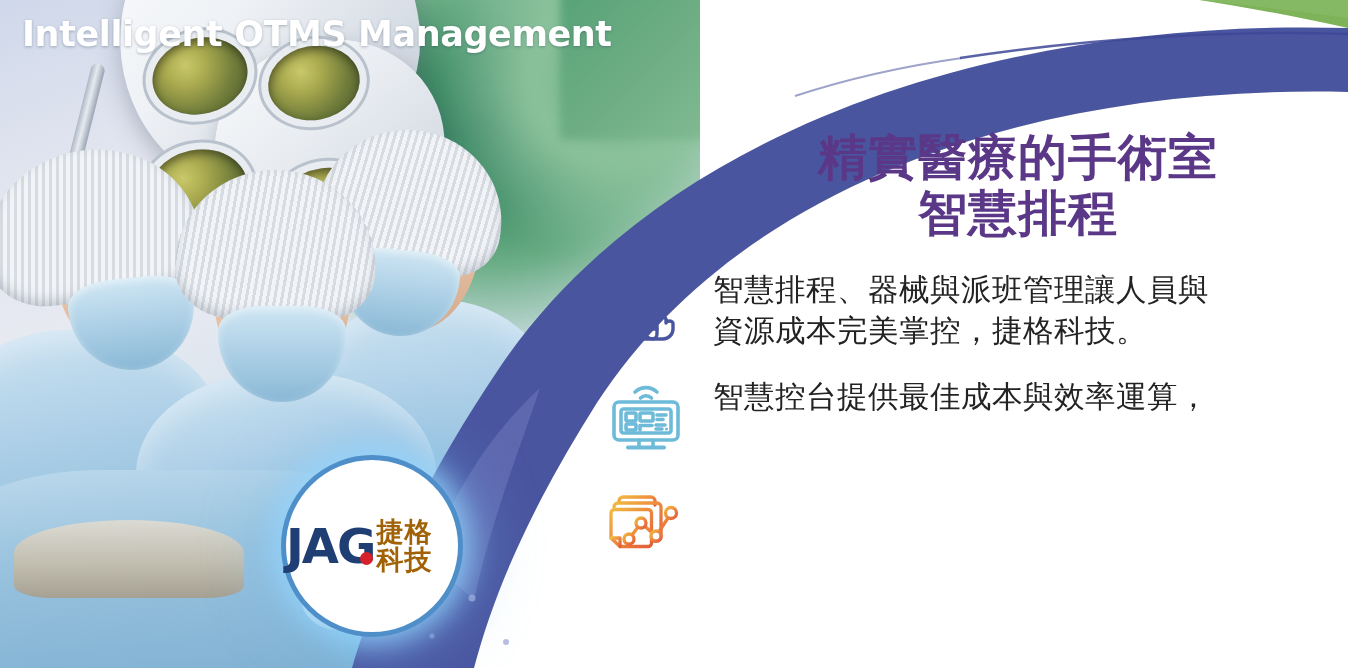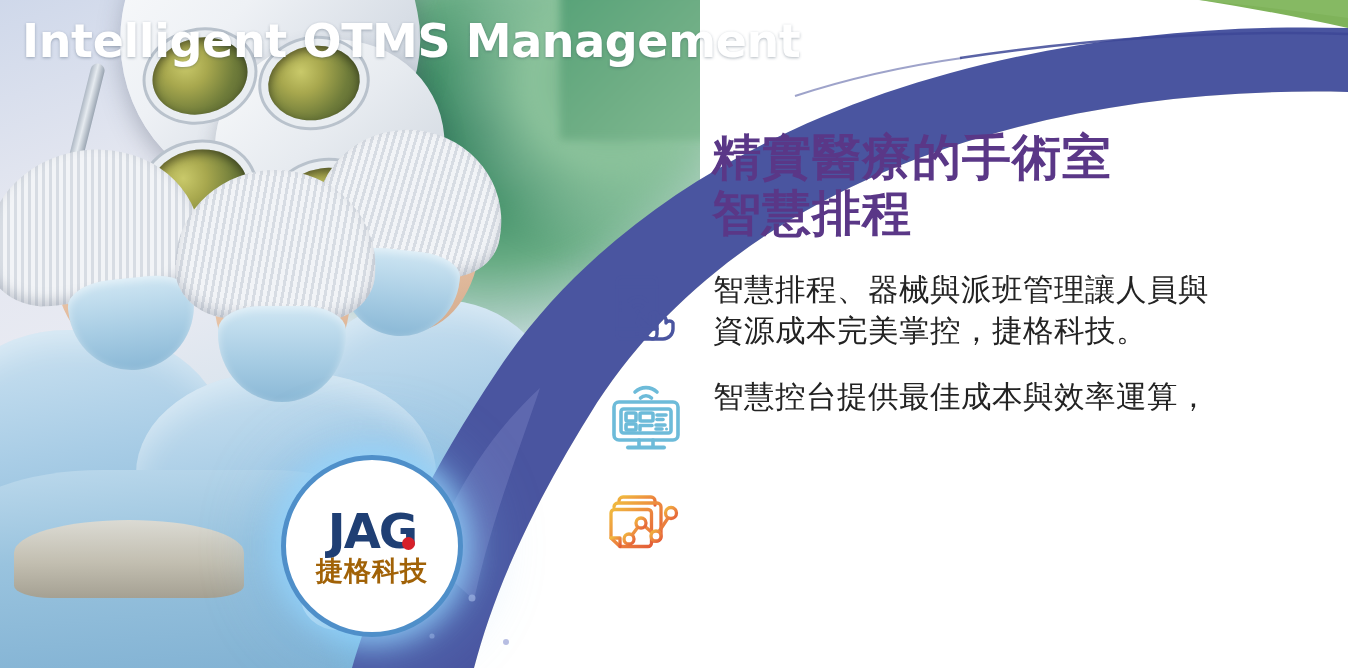--- a/index.html
+++ b/index.html
@@ -193,21 +193,21 @@
   .logo-badge {
     position: absolute;
     left: 281px; top: 455px;
     width: 172px; height: 172px;
     border-radius: 50%;
     background: #ffffff;
     border: 5px solid #4f8fc9;
     box-shadow: 0 0 26px 8px rgba(150,215,255,.75),
                 0 0 60px 20px rgba(120,190,240,.35);
     display: flex;
-    flex-direction: column;
+    flex-direction: row;
     align-items: center;
     justify-content: center;
     gap: 2px;
   }
   .logo-mark {
     position: relative;
     font-size: 48px;
     font-weight: bold;
     letter-spacing: -2px;
     color: #1f3f74;
@@ -226,21 +226,21 @@
     font-weight: bold;
     color: #a16207;
     letter-spacing: 1px;
     line-height: 1.05;
   }
 
   
   .eyebrow-title {
     position: absolute;
     left: 22px; top: 14px;
-    font-size: 46px;
+    font-size: 35px;
     font-weight: bold;
     color: #ffffff;
     letter-spacing: -0.4px;
     text-shadow: 0 1px 3px rgba(40,60,80,.35);
     white-space: nowrap;
     z-index: 6;
   }
 
   
   .content {
@@ -250,21 +250,21 @@
     z-index: 5;
   }
   .headline {
     color: #5a3787;
     font-size: 49px;
     font-weight: bold;
     line-height: 1.14;
     margin: 0 0 26px 108px;
     letter-spacing: 1px;
   }
-  .headline span { display: block; }
+  .headline span { display: block; text-align: center; }
 
   .feature-list {
     margin: 0;
     padding: 0;
     list-style: none;
   }
   .feature {
     display: flex;
     align-items: flex-start;
     gap: 14px;

